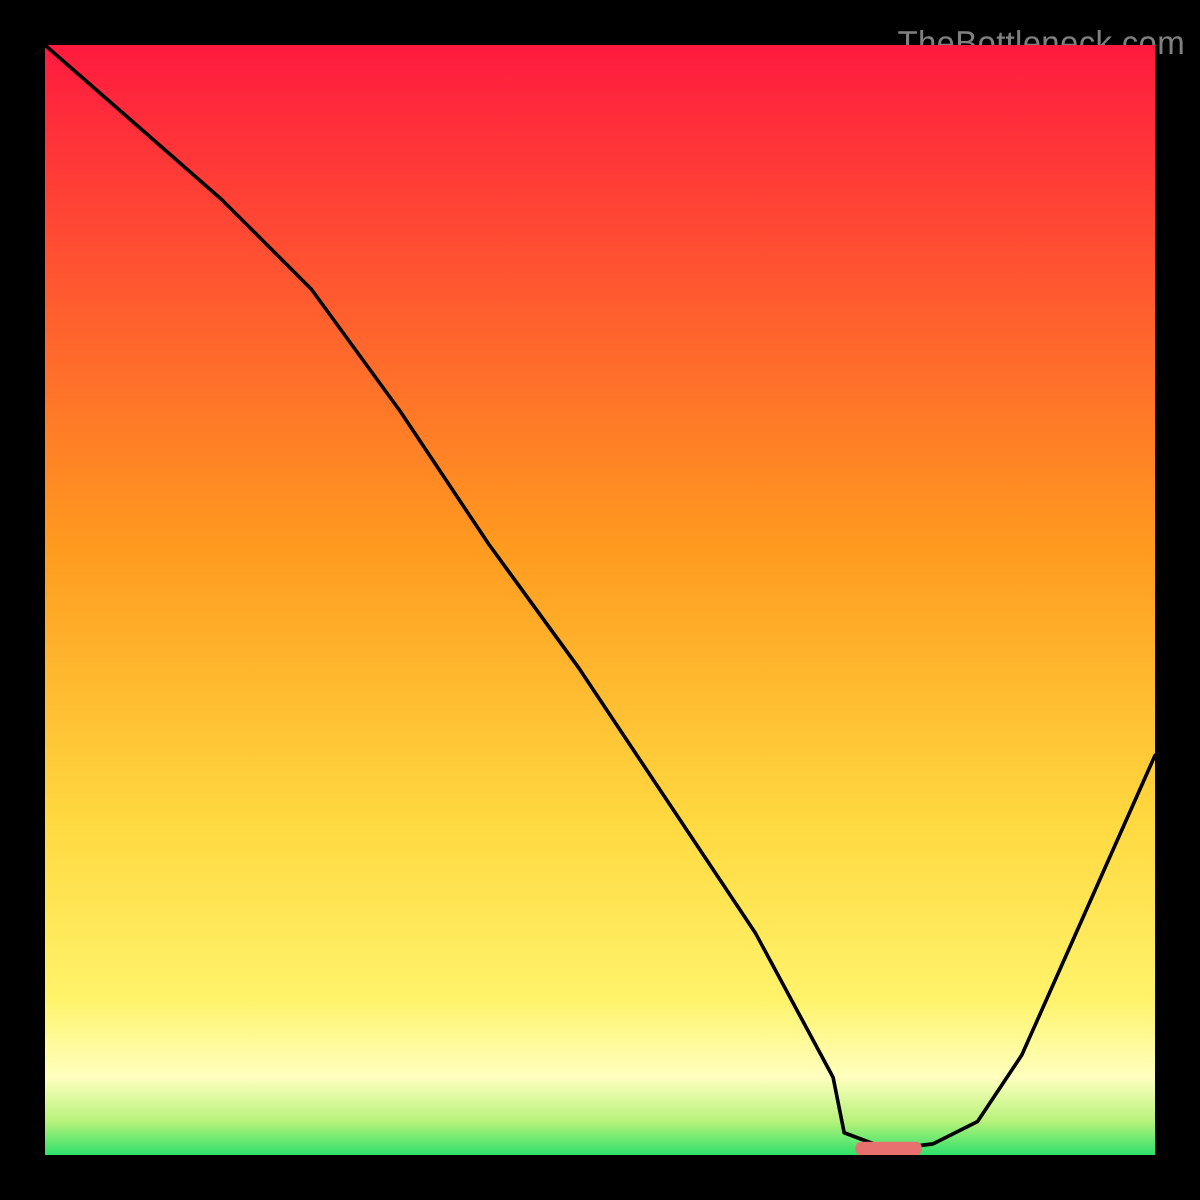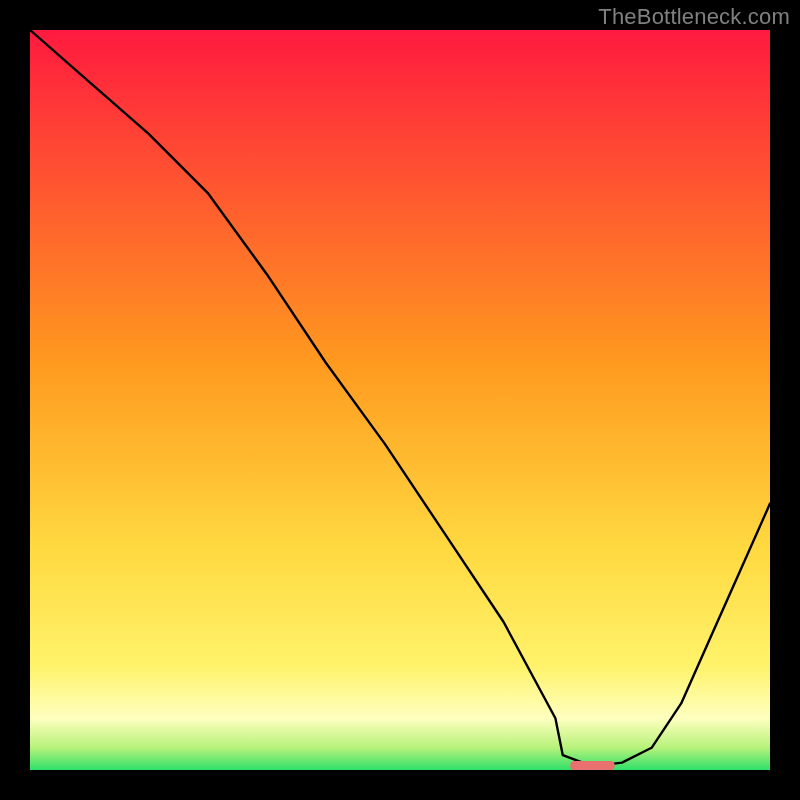--- a/index.html
+++ b/index.html
@@ -21,21 +21,21 @@
   }
   .plot {
     position: absolute;
     top: 0;
     left: 0;
     width: 740px;
     height: 740px;
   }
   .watermark {
     position: absolute;
-    top: 4px;
+    top: 16px;
     right: 10px;
     color: #808080;
     font-size: 22px;
     font-weight: 500;
     letter-spacing: 0.2px;
   }
 </style>
 </head>
 <body>
 

